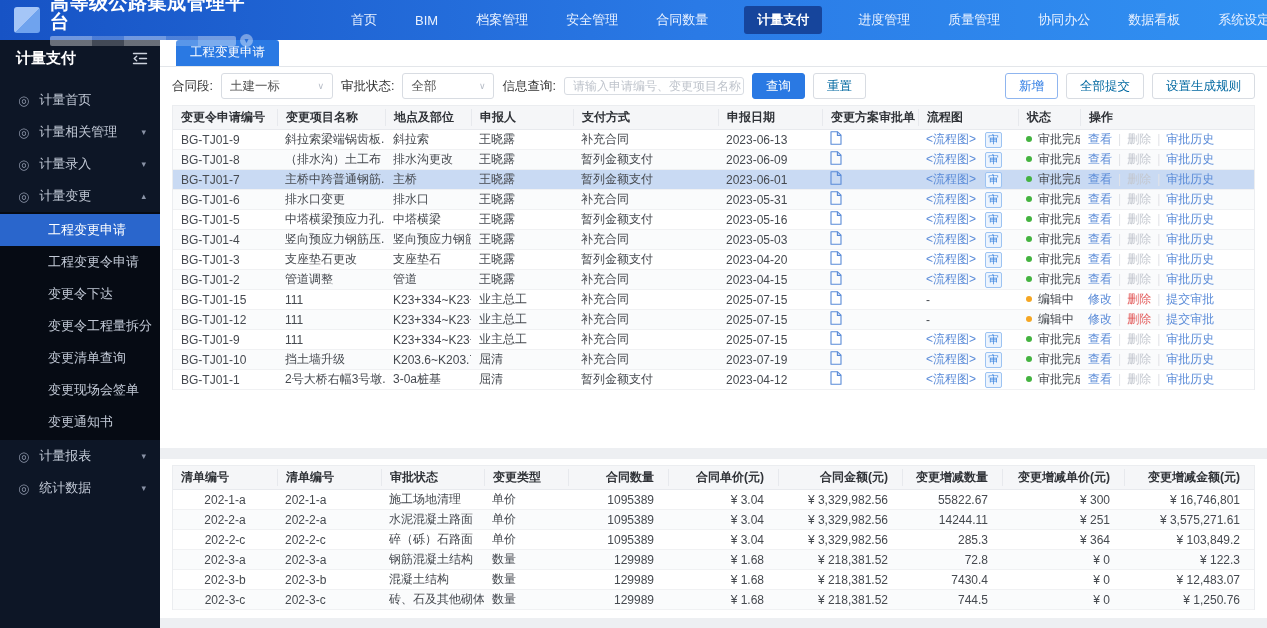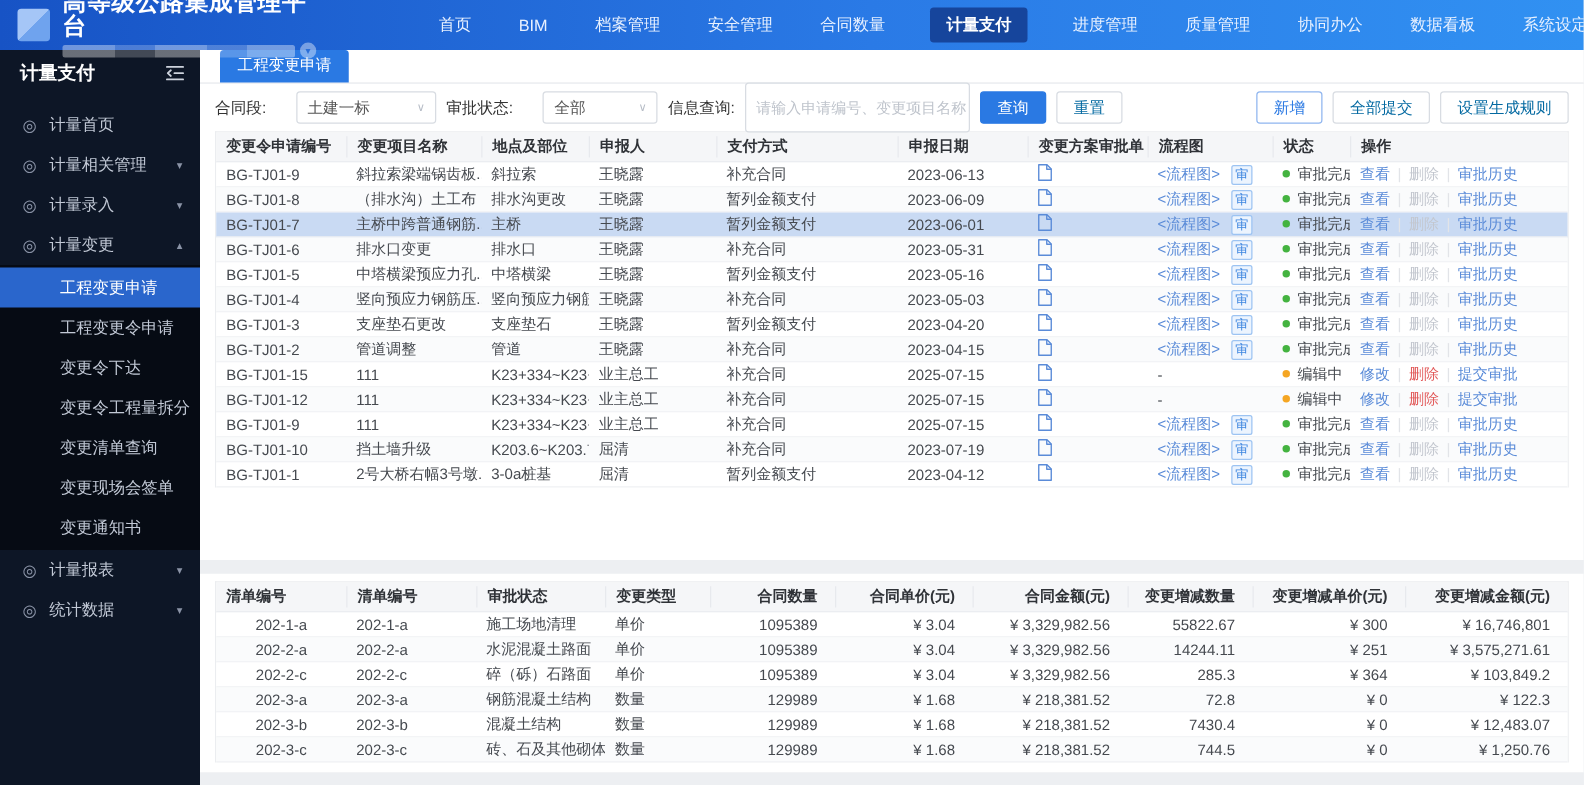--- a/index.html
+++ b/index.html
@@ -33,25 +33,25 @@
   .submenu-item.active { background:#2a66cc; color:#fff; }
 
   
   .content { flex:1; min-width:0; display:flex; flex-direction:column; background:#edeff2; }
   .tabbar { height:27px; background:#fff; border-bottom:1px solid #e3e6ea; display:flex; align-items:flex-end; padding-left:16px; flex-shrink:0; }
   .tab-active { background:#2a79e3; color:#fff; font-size:12.5px; padding:4px 14px 5px; border-radius:3px 3px 0 0; cursor:pointer; }
 
   .panel-top { background:#fff; padding:0 12px 0; flex-shrink:0; }
   .filterbar { display:flex; align-items:center; height:38px; gap:8px; font-size:12.5px; color:#333; }
   .f-label { margin-left:0; white-space:nowrap; }
-  .select { height:26px; border:1px solid #d8dce2; border-radius:3px; background:#fff; display:flex; align-items:center; justify-content:space-between; padding:0 8px; color:#555; cursor:pointer;margin-left:16px; }
+  .select { height:26px; border:1px solid #d8dce2; border-radius:3px; background:#fff; display:flex; align-items:center; justify-content:space-between; padding:0 8px; color:#555; cursor:pointer; }
   .sel-contract { width:112px; }
   .sel-status { width:92px; }
   .sel-caret { color:#b6bcc6; font-size:9px; margin-left:6px; }
-  .search-input { width:180px; height:40px; border:1px solid #d8dce2; border-radius:3px; background:#fff; display:flex; align-items:center; padding:0 8px; color:#bfc4cc; font-size:12px; overflow:hidden; white-space:nowrap; cursor:text; }
+  .search-input { width:180px; height:18px; border:1px solid #d8dce2; border-radius:3px; background:#fff; display:flex; align-items:center; padding:0 8px; color:#bfc4cc; font-size:12px; overflow:hidden; white-space:nowrap; cursor:text; }
   .btn { height:26px; padding:0 13px; border-radius:3px; border:1px solid #d8dce2; background:#fff; color:#0369a1; font-size:12.5px; display:flex; align-items:center; cursor:pointer; white-space:nowrap; }
   .btn-primary { background:#2a79e3; border-color:#2a79e3; color:#fff; }
   .btn-outline-blue { border-color:#8fb5ef; color:#2a79e3; }
   .f-spacer { flex:1; }
 
   
   .tbl { border:1px solid #ebedf0; border-bottom:none; }
   .thead-row, .mrow { display:grid; align-items:center; }
   .main-grid { grid-template-columns:104px 108px 86px 102px 145px 104px 96px 100px 62px 1fr; }
   .bottom-grid { grid-template-columns:104px 104px 103px 84px 100px 110px 124px 100px 122px 1fr; }

